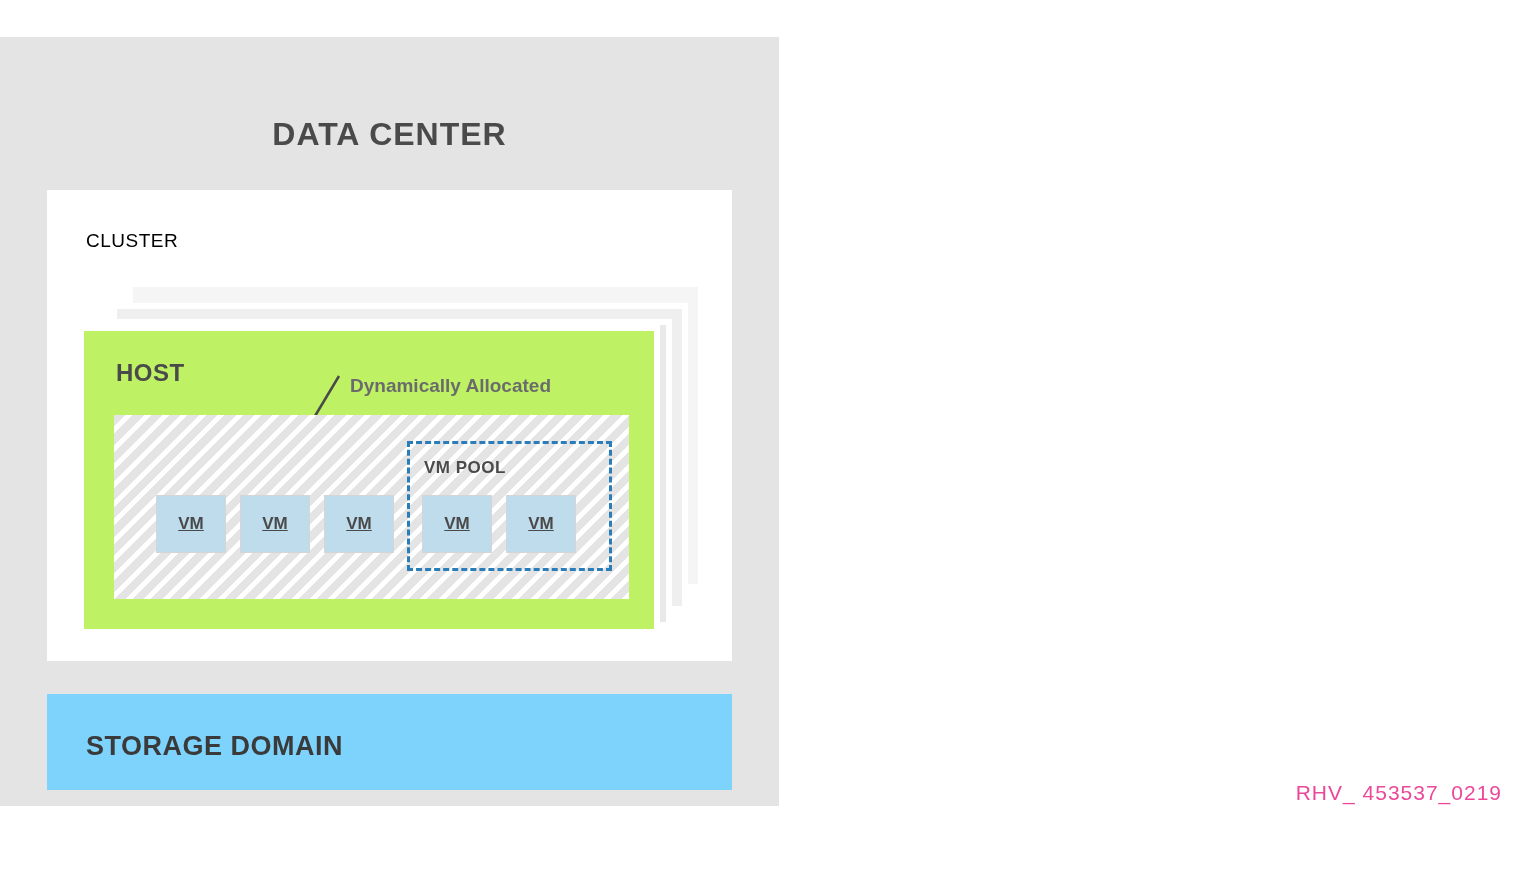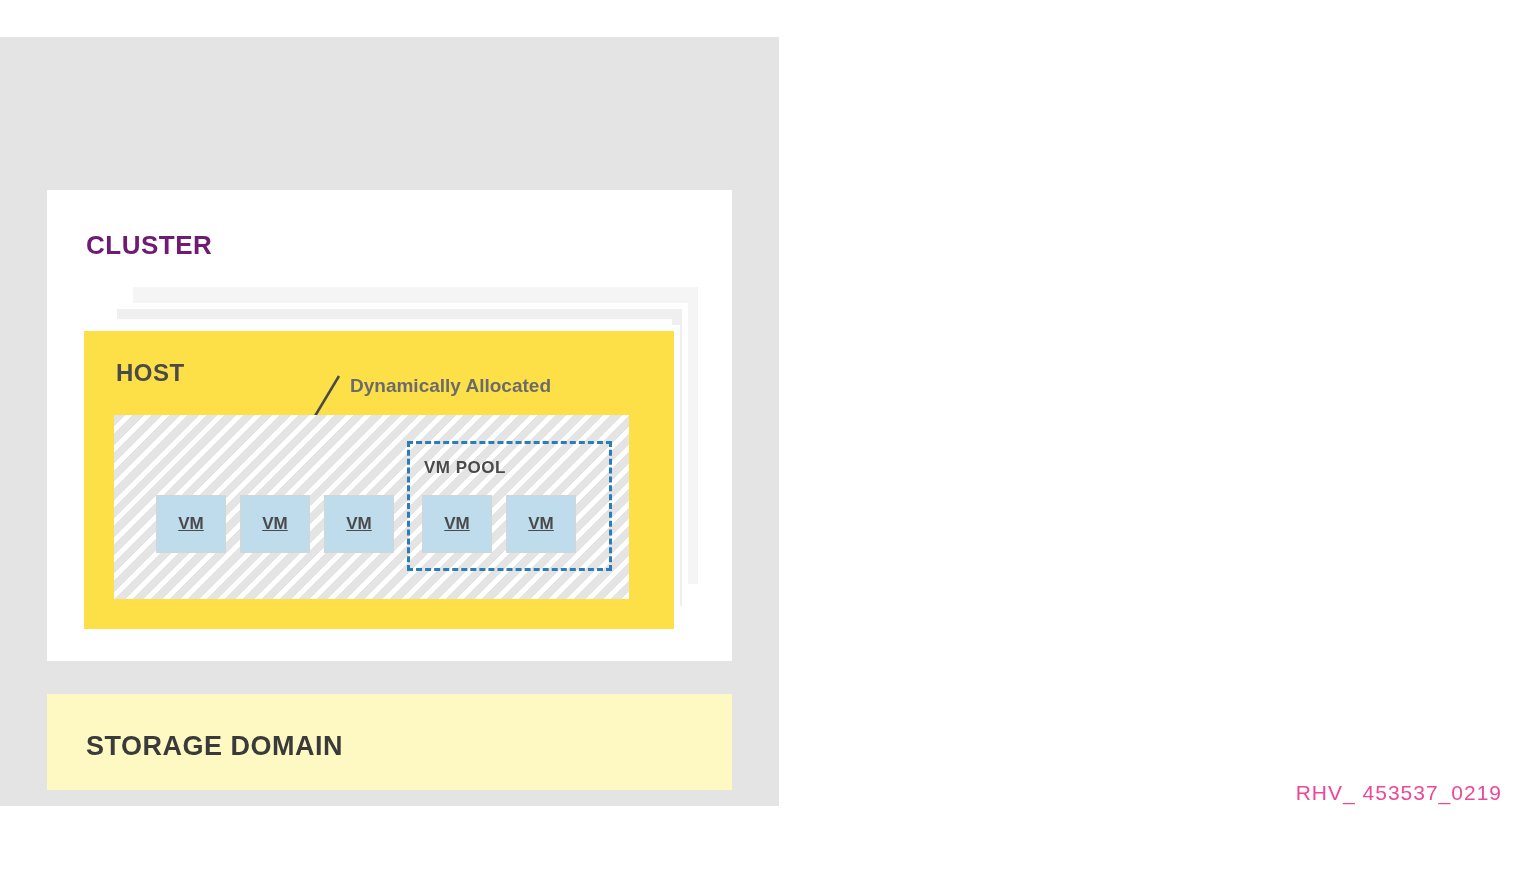--- a/index.html
+++ b/index.html
@@ -40,24 +40,24 @@
     left: 47px;
     top: 153px;
     width: 685px;
     height: 471px;
     background: #ffffff;
   }
   .cluster-title {
     position: absolute;
     left: 39px;
     top: 40px;
-    font-size: 26px;
-    font-weight: 700;
-    letter-spacing: 0.5px;
-    color: #701a75;
+    font-size: 19px;
+    font-weight: 400;
+    letter-spacing: 0.5px;
+    color: #000000;
   }
   
   .host-stack-3 {
     position: absolute;
     left: 86px;
     top: 97px;
     width: 565px;
     height: 297px;
     background: #f5f5f5;
   }
@@ -80,24 +80,23 @@
     background: #e9e9e9;
     border-right: 6px solid #ffffff;
     border-top: 6px solid #ffffff;
   }
   .host {
     position: absolute;
     left: 37px;
     top: 135px;
     width: 570px;
     height: 298px;
-    background: #fde047;
+    background: #bef264;
     border-right: 6px solid #ffffff;
     border-top: 6px solid #ffffff;
-    padding-left: 20px;
   }
   .host-title {
     position: absolute;
     left: 32px;
     top: 28px;
     font-size: 24px;
     font-weight: 700;
     letter-spacing: 0.5px;
     color: #4a4a4a;
   }
@@ -168,21 +167,21 @@
     font-weight: 700;
     letter-spacing: 0.5px;
     color: #4a4a4a;
   }
   .storage {
     position: absolute;
     left: 47px;
     top: 657px;
     width: 685px;
     height: 96px;
-    background: #fef9c3;
+    background: #7dd3fc;
   }
   .storage-title {
     position: absolute;
     left: 39px;
     top: 37px;
     font-size: 27px;
     font-weight: 700;
     letter-spacing: 0.5px;
     color: #3a3a3a;
   }
@@ -194,20 +193,21 @@
     letter-spacing: 1px;
     color: #ec4899;
   }
 </style>
 </head>
 <body>
 
 <div class="canvas">
 
   <div class="datacenter">
+    <div class="dc-title">DATA CENTER</div>
 
     <div class="cluster">
       <div class="cluster-title">CLUSTER</div>
 
       <div class="host-stack-3"></div>
       <div class="host-stack-2"></div>
       <div class="host-stack-1"></div>
 
       <div class="host">
         <div class="host-title">HOST</div>

